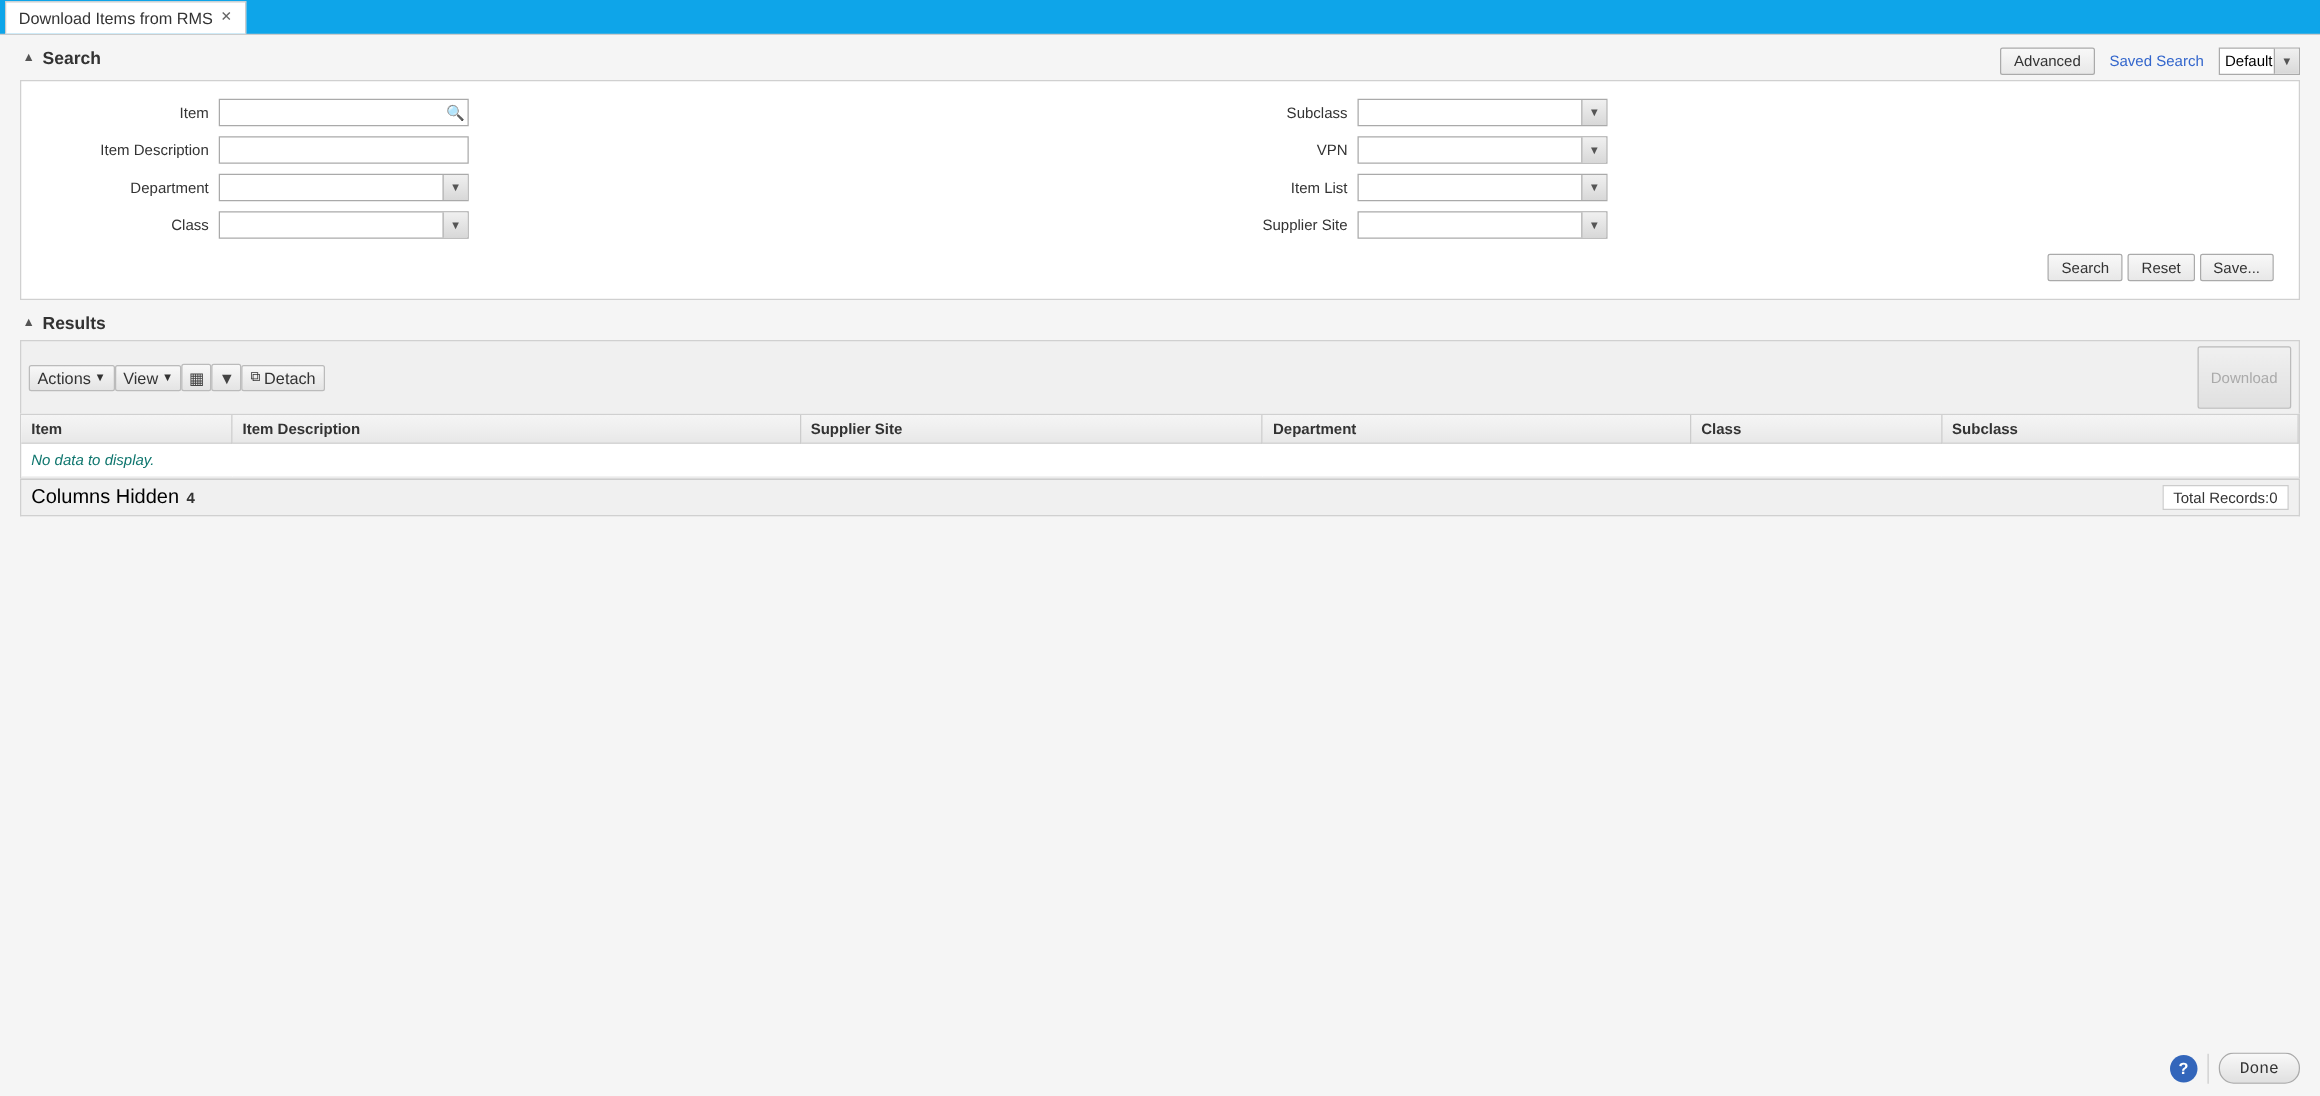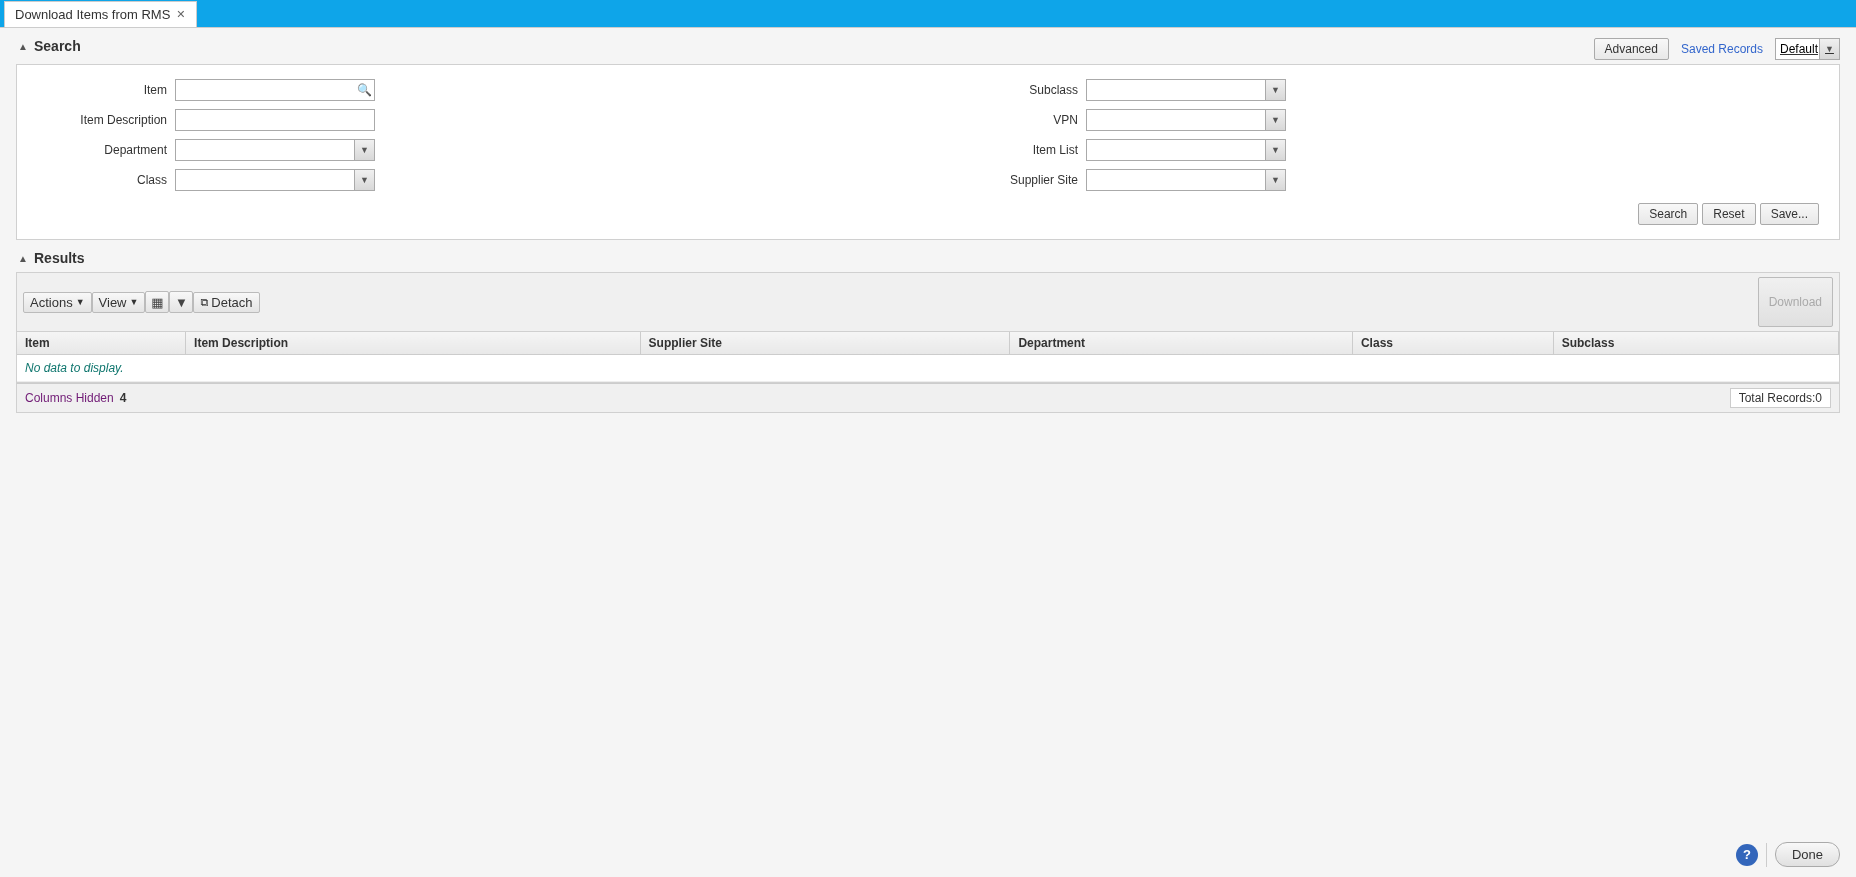--- a/index.html
+++ b/index.html
@@ -327,24 +327,25 @@
       cursor: pointer;
     }
     .done-btn {
       padding: 4px 16px;
       border: 1px solid #aaa;
       background: linear-gradient(to bottom, #f8f8f8, #e0e0e0);
       cursor: pointer;
       font-size: 13px;
       color: #333;
       border-radius: 12px;
+      font-family: Liberation Mono, monospace;
     }
     .columns-hidden-label {
-      font-size: 12px;
-      color: #701a75;
+      font-size: 16px;
+      color: #000000;
     }
     .columns-hidden-value {
       font-size: 12px;
       color: #333;
       font-weight: bold;
     }
   </style>
 </head>
 <body>
 
@@ -352,22 +353,22 @@
   <div class="tab">
     <span>Download Items from RMS</span>
     <span class="tab-close">✕</span>
   </div>
 </div>
 
 <div class="main-content">
 
   <div class="search-toolbar">
     <button class="btn">Advanced</button>
-    <button class="btn-link">Saved Records</button>
-    <div class="select-with-arrow" style="max-width:100px;text-decoration:underline;">
+    <button class="btn-link">Saved Search</button>
+    <div class="select-with-arrow" style="max-width:100px;">
       <select>
         <option>Default</option>
       </select>
       <div class="select-arrow-btn">▼</div>
     </div>
   </div>
 
   <div class="section-header">
     <span class="collapse-icon">▲</span>
     <span class="section-title">Search</span>

